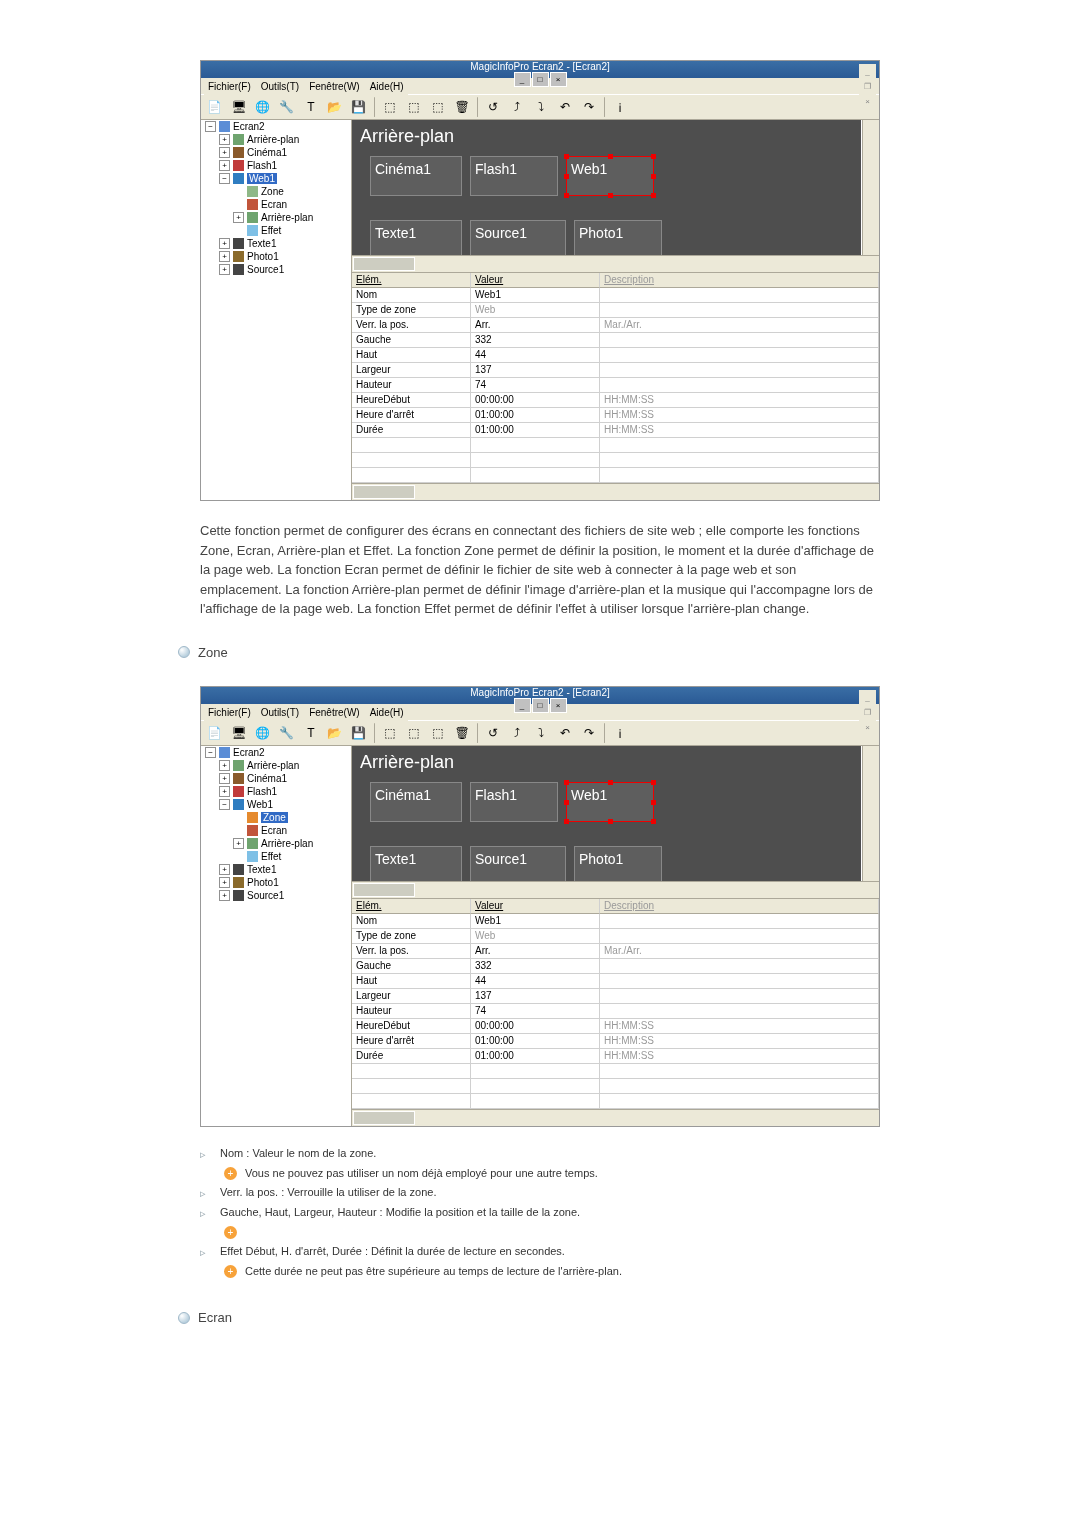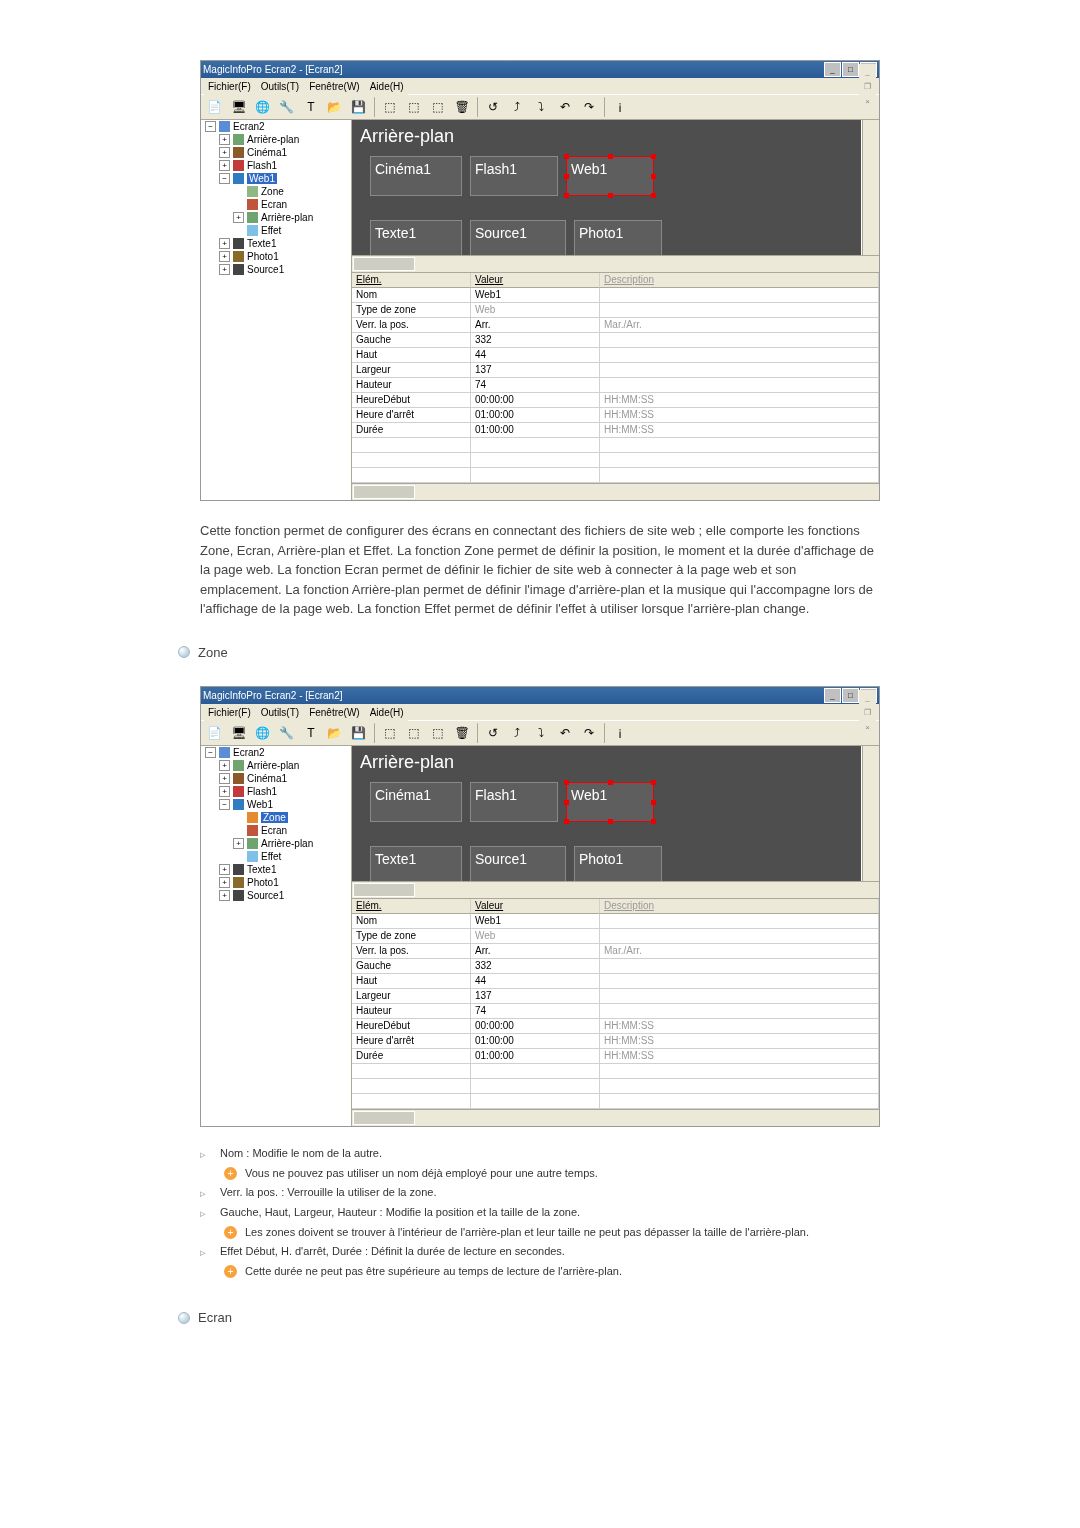--- a/index.html
+++ b/index.html
@@ -1,20 +1,20 @@
 <!DOCTYPE html>
 <html><head>
 <meta charset="utf-8">
 <style>
   html,body{margin:0;padding:0;background:#fff;font-family:Verdana,Arial,sans-serif;font-size:11px;color:#333;}
   .page{width:1080px;margin:0 auto;padding:60px 0 40px 0;}
   .section{width:680px;margin:0 auto 20px auto;}
   
   .appwin{border:1px solid #999;background:#ece9d8;font-size:10px;color:#000;position:relative;}
-  .titlebar{height:17px;background:linear-gradient(#3a6ea5,#2a5a95);color:#fff;display:flex;align-items:center;justify-content:space-between;padding:0 2px;font-size:10px;}
+  .titlebar{height:17px;background:linear-gradient(#3a6ea5,#2a5a95);color:#fff;display:flex;align-items:center;justify-content:space-between;padding:0 2px;font-size:10px;flex-direction:column;}
   .titlebar .caps{display:flex;gap:1px;}
   .cap{width:15px;height:13px;background:#c0c0c0;border:1px solid #fff;display:flex;align-items:center;justify-content:center;font-size:8px;color:#000;}
   .subtitle{height:16px;background:#ece9d8;display:flex;align-items:center;justify-content:space-between;padding:0 3px;font-size:10px;}
   .subtitle .caps .cap{background:#ece9d8;border-color:#ece9d8;color:#888;}
   .menubar{height:17px;background:#ece9d8;display:flex;align-items:center;gap:10px;padding:0 4px;font-size:10px;}
   .toolbar{height:24px;background:#ece9d8;border-top:1px solid #fff;border-bottom:1px solid #aca899;display:flex;align-items:center;gap:2px;padding:0 3px;}
   .tb{width:20px;height:20px;background:#ece9d8;border:1px solid #ece9d8;border-radius:2px;display:flex;align-items:center;justify-content:center;font-size:12px;}
   .tb.sep{width:1px;background:#aca899;border:none;margin:0 2px;}
   .body{display:flex;height:380px;background:#fff;}
   .tree{width:150px;background:#fff;border-right:1px solid #aca899;font-size:10px;overflow:hidden;color:#000;}
@@ -466,37 +466,36 @@
               <div class="sh-thumb"></div>
             </div>
         </div>
       </div>
     </div>
   </div>
 
   <div class="bullets">
     <div class="bl">
         <span class="arrow">▹</span>
-        <span>Nom : Modifie le nom de la autre.</span>
+        <span>Nom : Valeur le nom de la zone.</span>
       </div>
     <div class="sub">
         <span class="plus">+</span>
         <span>Vous ne pouvez pas utiliser un nom déjà employé pour une autre temps.</span>
       </div>
     <div class="bl">
         <span class="arrow">▹</span>
         <span>Verr. la pos. : Verrouille la utiliser de la zone.</span>
       </div>
     <div class="bl">
         <span class="arrow">▹</span>
         <span>Gauche, Haut, Largeur, Hauteur : Modifie la position et la taille de la zone.</span>
       </div>
     <div class="sub">
         <span class="plus">+</span>
-        <span>Les zones doivent se trouver à l'intérieur de l'arrière-plan et leur taille ne peut pas dépasser la taille de l'arrière-plan.</span>
       </div>
     <div class="bl">
         <span class="arrow">▹</span>
         <span>Effet Début, H. d'arrêt, Durée : Définit la durée de lecture en secondes.</span>
       </div>
     <div class="sub">
         <span class="plus">+</span>
         <span>Cette durée ne peut pas être supérieure au temps de lecture de l'arrière-plan.</span>
       </div>
   </div>

